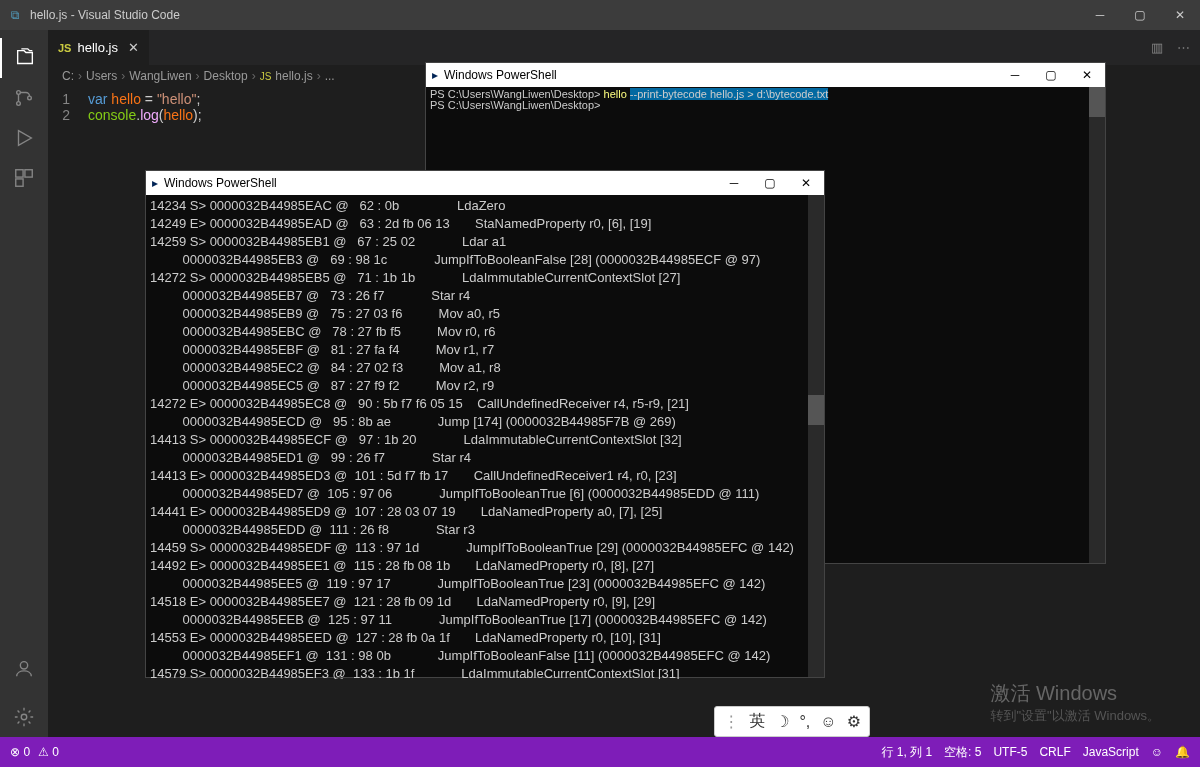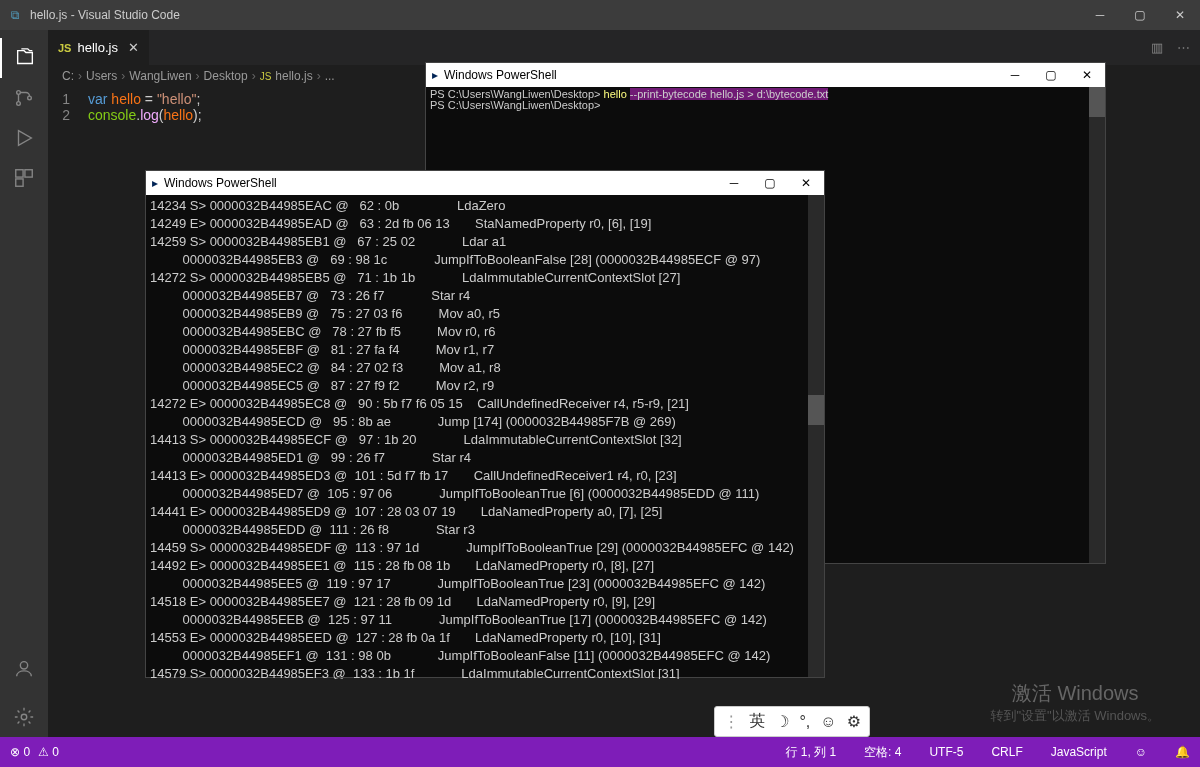--- a/index.html
+++ b/index.html
@@ -26,39 +26,39 @@
 .breadcrumb{height:22px;padding-left:14px;display:flex;align-items:center;font-size:12px;color:#999}
 .breadcrumb span.sep{margin:0 4px;color:#666}
 .breadcrumb .jsicon{color:#cbcb41;margin-right:4px;font-size:10px}
 .code{padding:4px 0;font-family:Consolas,monospace;font-size:14px}
 .line{display:flex}
 .lnum{width:40px;text-align:right;padding-right:18px;color:#858585}
 .ltxt{white-space:pre}
 .kw{color:#569cd6}.vn{color:#f97316}.str{color:#ce9178}.obj{color:#84cc16}.fn{color:#f0abfc}.punc{color:#ccc}
 .statusbar{height:30px;background:#7e1db8;display:flex;align-items:center;color:#fff;font-size:12px;padding:0 10px;position:absolute;bottom:0;left:0;right:0}
 .statusbar .left{display:flex;gap:8px;align-items:center}
-.statusbar .right{margin-left:auto;display:flex;gap:28px;align-items:center}
+.statusbar .right{margin-left:auto;display:flex;gap:12px;align-items:center}
 .ime{position:absolute;bottom:30px;right:330px;background:#fff;border:1px solid #ccc;padding:4px 8px;display:flex;gap:10px;align-items:center;color:#333;font-size:16px;border-radius:3px}
-.watermark{position:absolute;bottom:42px;right:40px;color:#555;text-align:center;font-size:13px}
+.watermark{position:absolute;bottom:42px;right:40px;color:#555;text-align:left;font-size:13px}
 .watermark .big{font-size:20px;color:#666}
 
 
 .ps{position:absolute;background:#0c0c0c;border:1px solid #444;font-family:Consolas,monospace;font-size:11px;line-height:1.0}
 .ps .ps-title{height:24px;background:#fff;color:#000;display:flex;align-items:center;padding-left:6px;font-family:"Segoe UI";font-size:12px}
 .ps .ps-title .psicon{color:#012456;margin-right:6px}
 .ps .ps-ctrl{margin-left:auto;display:flex}
 .ps .ps-ctrl span{width:36px;text-align:center;cursor:pointer}
 .ps .ps-body{padding:2px 4px;color:#ccc;white-space:pre;overflow:hidden}
 .ps .scroll{position:absolute;right:0;top:24px;bottom:0;width:16px;background:#2a2a2a}
 .ps .scroll .thumb{background:#555;width:100%;height:30px}
 .ps1{left:425px;top:62px;width:681px;height:502px}
 .ps1 .ps-body{height:478px}
 .ps2{left:145px;top:170px;width:680px;height:508px}
 .ps2 .ps-body{height:484px;font-size:13px;line-height:18px}
-.cmd-arg{background:#701a75}
+.cmd-arg{background:#0369a1}
 svg{width:18px;height:18px;fill:currentColor}
 .activitysvg{width:22px;height:22px}
 </style>
 </head>
 <body>
 
 <div class="titlebar">
   <span class="logo">⧉</span>
   <div class="title">hello.js - Visual Studio Code</div>
   <div class="ctrl">
@@ -238,20 +238,20 @@
   <span>⚙</span>
 </div>
 
 <div class="statusbar">
   <div class="left">
     <span>⊗ <span>0</span></span>
     <span>⚠ <span>0</span></span>
   </div>
   <div class="right">
     <span>行 1, 列 1</span>
-    <span>空格: 4</span>
+    <span>空格: 5</span>
     <span>UTF-5</span>
     <span>CRLF</span>
     <span>JavaScript</span>
     <span>☺</span>
     <span>🔔</span>
   </div>
 </div>
 
 </body></html>

